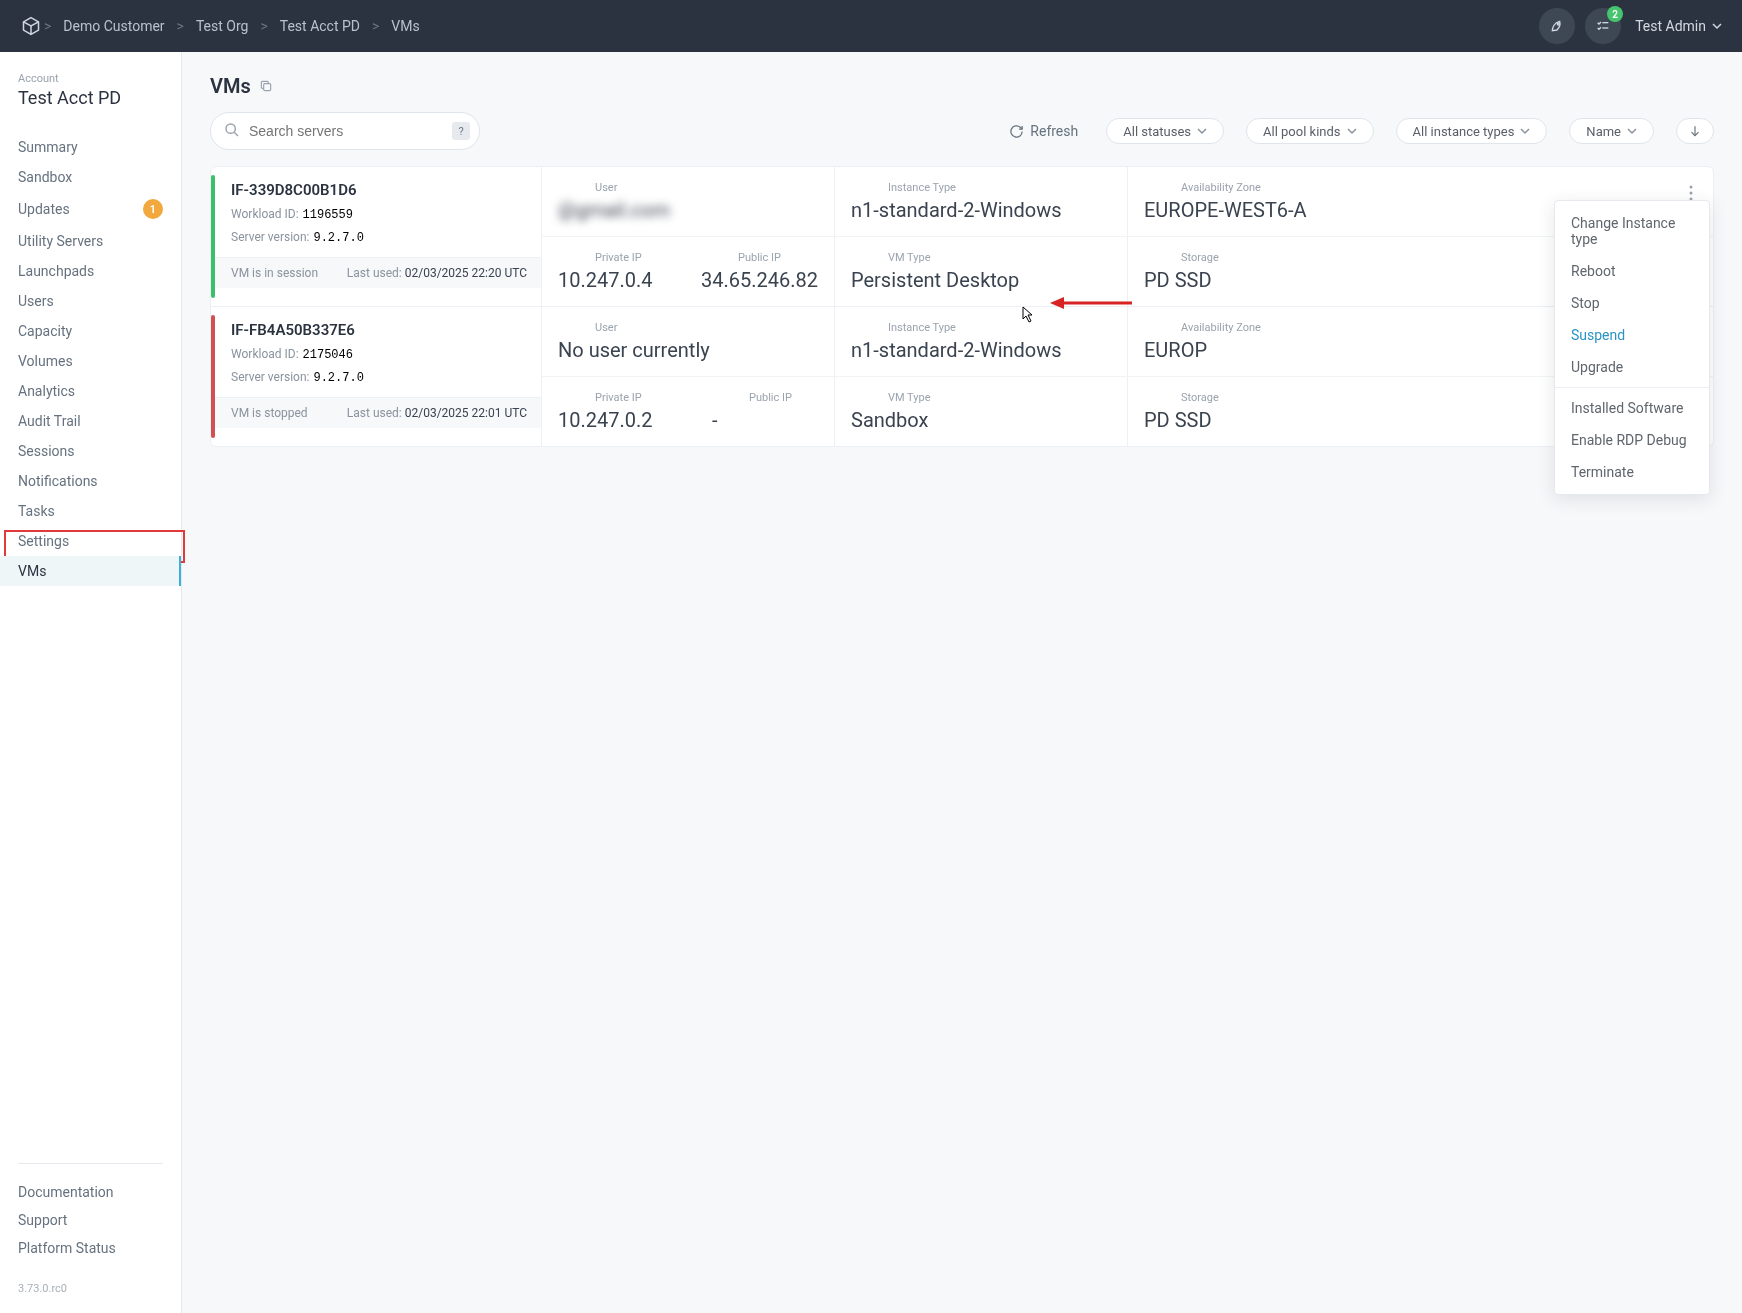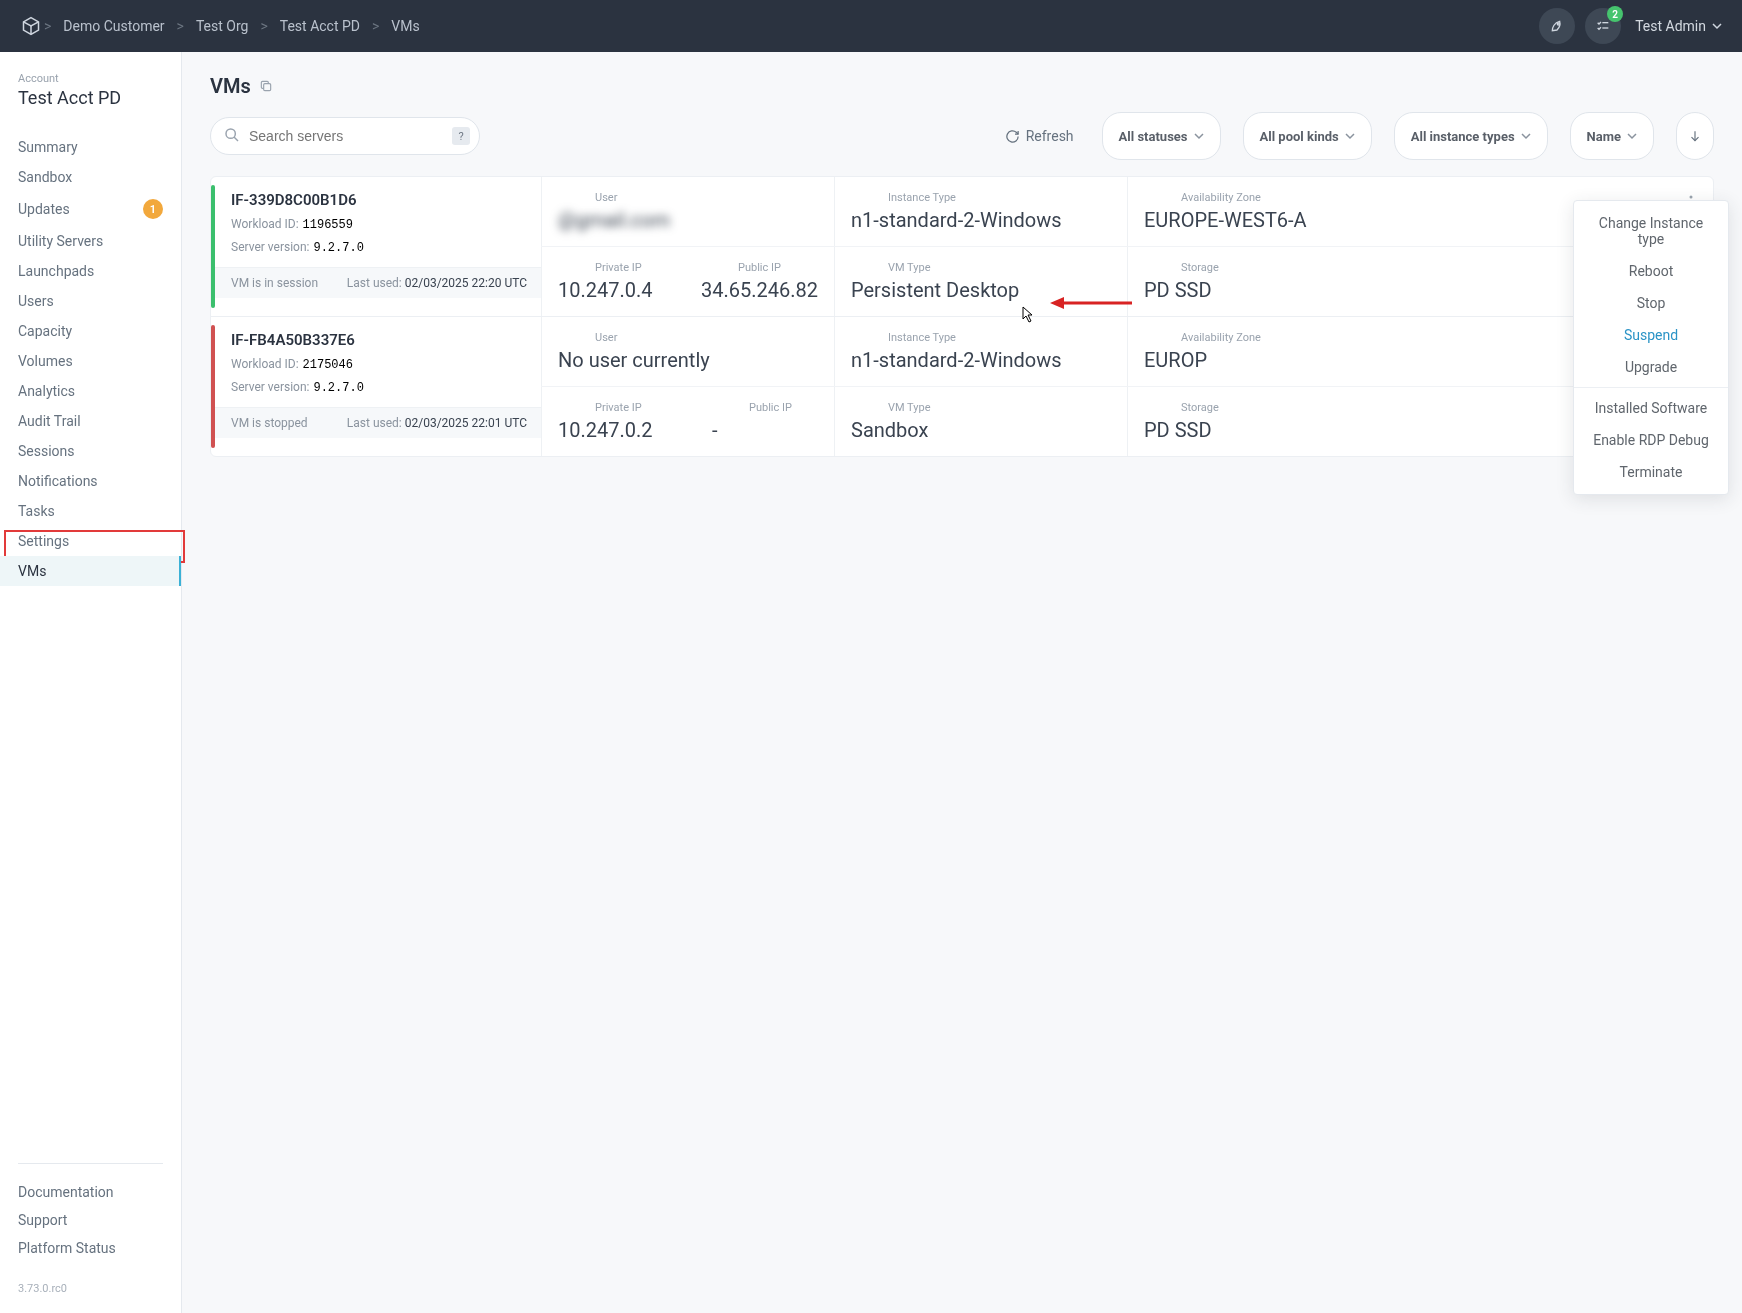--- a/index.html
+++ b/index.html
@@ -26,21 +26,21 @@
 .sidebar .highlight-box { position:absolute; border:2px solid #e23a3a; pointer-events:none; }
 .main { flex:1; padding: 22px 28px; overflow:auto; position:relative; }
 .main h1 { font-size: 20px; font-weight:600; color:#2b3340; display:flex; align-items:center; gap:8px; }
 .toolbar { display:flex; align-items:center; gap:22px; margin-top: 14px; }
 .search { position:relative; width: 270px; }
 .search input { width:100%; height: 38px; border:1px solid #e0e5eb; border-radius:19px; padding: 0 40px 0 38px; font-size:14px; color:#66727f; outline:none; }
 .search .sicon { position:absolute; left:14px; top:10px; color:#9aa3ae; }
 .search .hicon { position:absolute; right:10px; top:10px; width:18px; height:18px; background:#e6eaef; border-radius:3px; color:#707a86; font-size:11px; display:flex;align-items:center;justify-content:center;}
 .toolbar .spacer { flex:1; }
 .toolbar .refresh { display:flex; align-items:center; gap:6px; color:#66727f; cursor:pointer; padding-right:6px; }
-.pillbtn { height:48px; border:1px solid #e0e5eb; border-radius:19px; background:#fff; padding: 0 16px; display:flex; align-items:center; gap:6px; color:#595f68; cursor:pointer; font-size:13px;font-weight:bold; }
+.pillbtn { height:26px; border:1px solid #e0e5eb; border-radius:19px; background:#fff; padding: 0 16px; display:flex; align-items:center; gap:6px; color:#595f68; cursor:pointer; font-size:13px; }
 .pillbtn.circle { width:38px; padding:0; justify-content:center; }
 .cards { margin-top: 16px; background:#fff; border:1px solid #eceff3; border-radius:6px; }
 .card { display:grid; grid-template-columns: 330px 1fr; border-bottom:1px solid #eceff3; position:relative; }
 .card:last-child { border-bottom:none; }
 .card .status-strip { position:absolute; left:0; top:8px; bottom:8px; width:4px; border-radius:2px; }
 .card.green .status-strip { background:#3bbf6d; }
 .card.red .status-strip { background:#d05151; }
 .card .left { padding: 14px 14px 0 20px; display:flex; flex-direction:column; }
 .card .name { font-weight:600; color:#2b3340; font-size:15px; }
 .card .meta { font-size:12px; color:#8a939e; margin-top:8px; }
@@ -337,21 +337,21 @@
     <div class="kebab">
       <svg width="4" height="16" viewBox="0 0 4 16">
               <circle cx="2" cy="2" r="1.5" fill="#9aa3ae"></circle>
               <circle cx="2" cy="8" r="1.5" fill="#9aa3ae"></circle>
               <circle cx="2" cy="14" r="1.5" fill="#9aa3ae"></circle>
             </svg>
     </div>
         </div>
       </div>
 
-    <div class="menu" id="ctx-menu" style="top:148px; right:13px;text-align:center;">
+    <div class="menu" id="ctx-menu" style="top:148px; right:32px;">
         <div class="mitem">Change Instance type</div>
         <div class="mitem">Reboot</div>
         <div class="mitem">Stop</div>
         <div class="mitem hover">Suspend</div>
         <div class="mitem">Upgrade</div>
         <hr>
         <div class="mitem">Installed Software</div>
         <div class="mitem">Enable RDP Debug</div>
         <div class="mitem">Terminate</div>
       </div>

